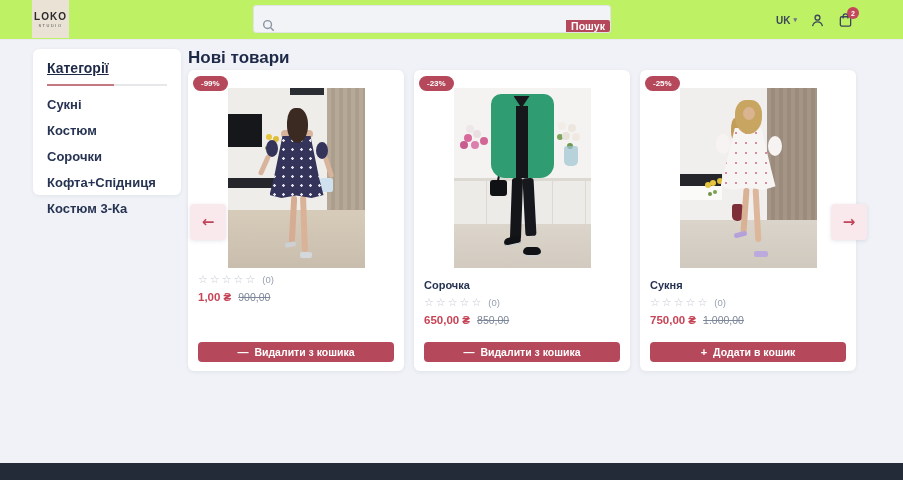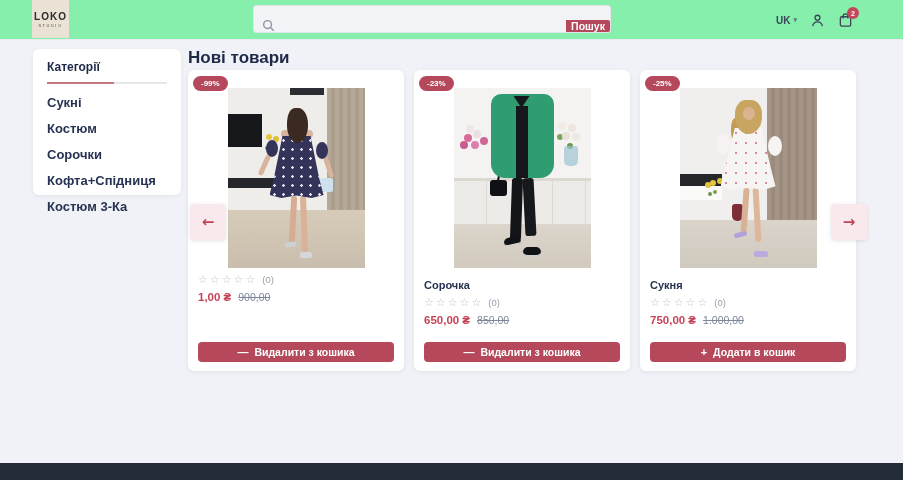--- a/index.html
+++ b/index.html
@@ -7,21 +7,21 @@
   body {
     font-family:"Liberation Sans", sans-serif;
     background:#f0f2f7;
     position:relative;
     color:#22304f;
   }
 
   
   .header {
     position:absolute; top:0; left:0; width:903px; height:40px;
-    background:#86efac; border-bottom:1px solid #e9ebf0; z-index:5;
+    background:#bef264; border-bottom:1px solid #e9ebf0; z-index:5;
   }
   .logo {
     position:absolute; left:32px; top:0; width:37px; height:38px;
     background:#eae2d5; display:flex; flex-direction:column;
     align-items:center; justify-content:center; cursor:pointer; text-decoration:none;
   }
   .logo-line1 { font-size:10px; font-weight:bold; letter-spacing:1px; color:#2b2b2b; }
   .logo-line2 { font-size:4px; letter-spacing:1.5px; color:#4a4a4a; margin-top:1px; }
 
   .search-bar {
@@ -54,21 +54,21 @@
     border-radius:50%; background:#c4485c; color:#fff; font-size:7px; font-weight:bold;
     display:flex; align-items:center; justify-content:center;
   }
 
   
   .sidebar {
     position:absolute; left:33px; top:49px; width:148px; height:146px;
     background:#fff; border-radius:6px; box-shadow:0 1px 4px rgba(30,40,70,0.07);
     padding:11px 14px;
   }
-  .sidebar-title { font-size:12px; font-weight:bold; color:#1e2947; }
+  .sidebar-title { font-size:14px; font-weight:bold; color:#1e2947;text-decoration:underline; }
   .sidebar-divider {
     height:2px; margin:8px 0 3px 0;
     background:linear-gradient(to right,#c47983 0%,#c47983 56%,#e6e7eb 56%,#e6e7eb 100%);
   }
   .sidebar-item {
     font-size:13px; font-weight:bold; color:#273352;
     margin-top:11px; cursor:pointer;
   }
 
   

